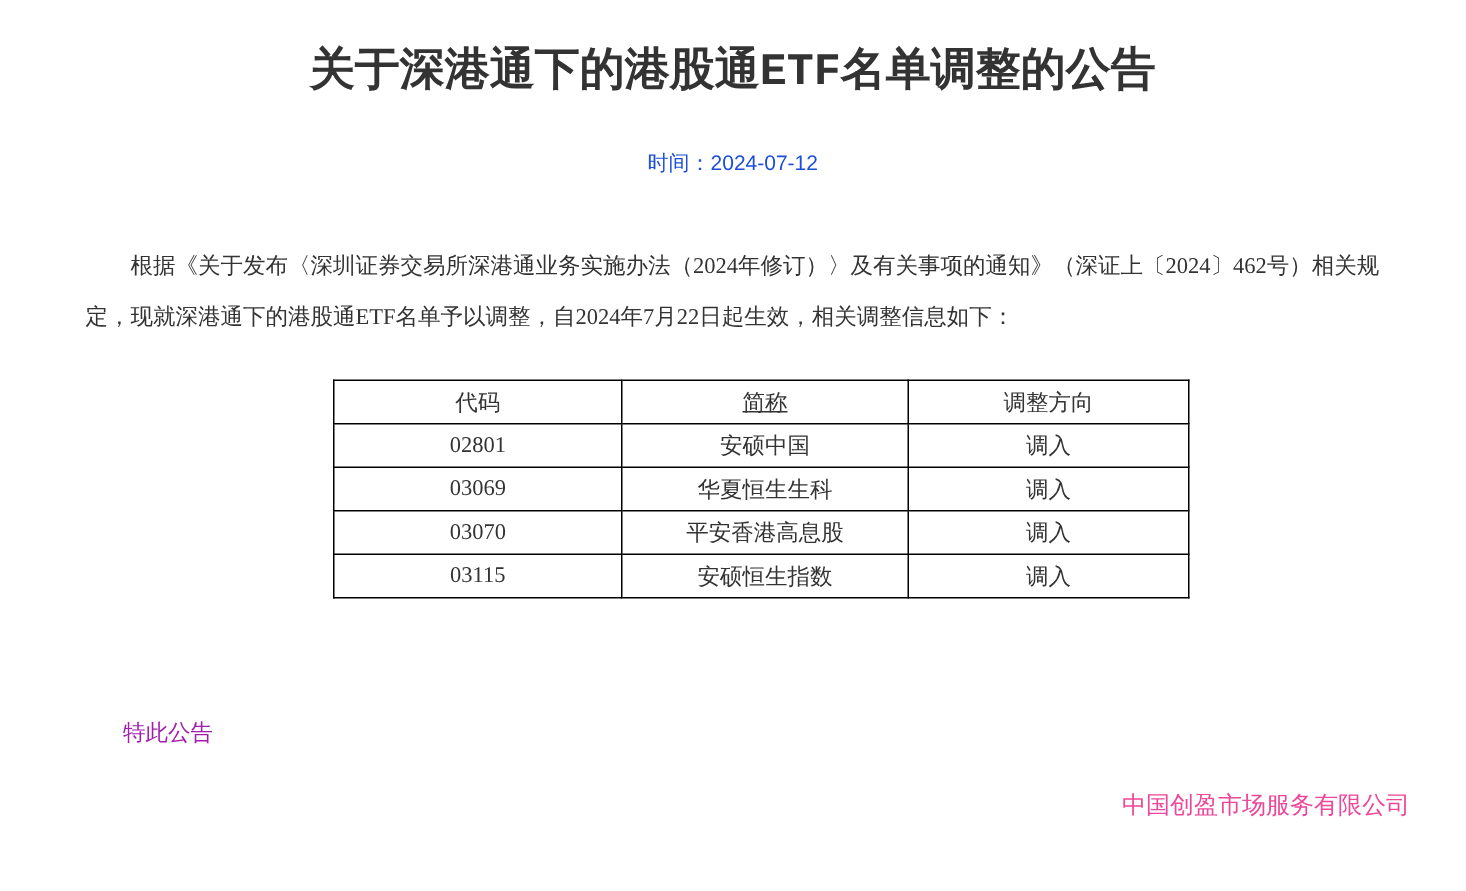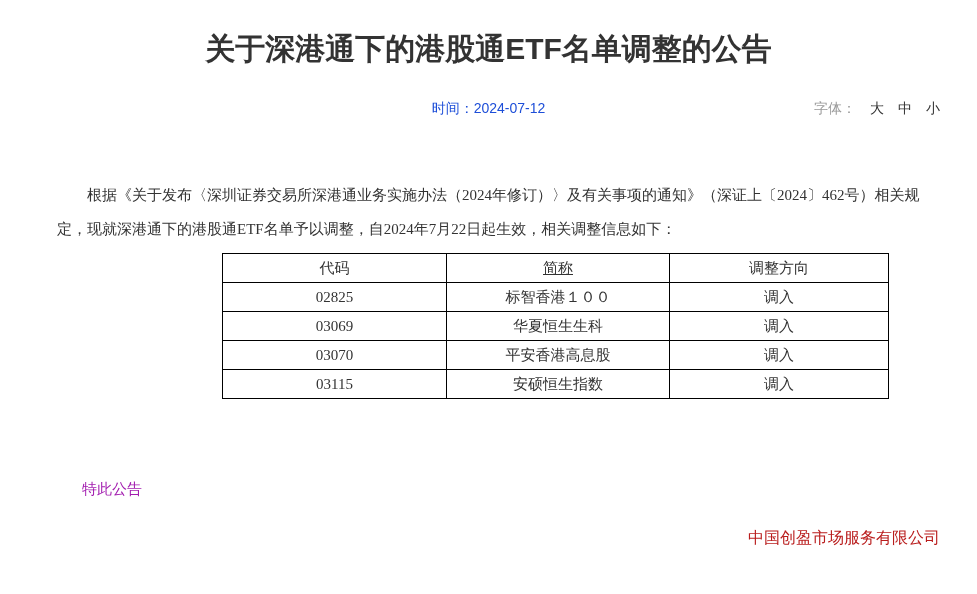--- a/index.html
+++ b/index.html
@@ -12,21 +12,21 @@
     font-family: "Liberation Serif", "DejaVu Serif", serif;
     overflow: hidden;
   }
   .title {
     position: absolute;
     top: 30px;
     left: 0;
     right: 0;
     margin: 0;
     text-align: center;
-    font-family: Liberation Sans, sans-serif;
+    font-family: Liberation Mono, monospace;
     font-weight: 700;
     font-size: 30px;
     line-height: 38px;
     color: #333333;
   }
   .meta-row {
     position: absolute;
     top: 97px;
     left: 0;
     right: 0;
@@ -43,21 +43,21 @@
     color: #999999;
   }
   .font-switcher a {
     color: #333333;
     text-decoration: none;
     margin-left: 14px;
     cursor: pointer;
   }
   .body-paragraph {
     position: absolute;
-    top: 178px;
+    top: 161px;
     left: 57px;
     right: 39px;
     margin: 0;
     font-size: 15px;
     line-height: 34px;
     text-indent: 2em;
     color: #333333;
   }
   .etf-table {
     position: absolute;
@@ -66,72 +66,69 @@
     border-collapse: collapse;
     font-size: 15px;
     color: #333333;
   }
   .etf-table th, .etf-table td {
     border: 1px solid #000000;
     height: 28px;
     text-align: center;
     vertical-align: middle;
     font-weight: normal;
-    padding: 0 20px;
+    padding: 0 4px;
   }
   .col-code   { width: 183px; }
   .col-name   { width: 182px; text-decoration: underline; }
   .col-dir    { width: 178px; }
   .closing {
     position: absolute;
     top: 478px;
     left: 82px;
     margin: 0;
     font-size: 15px;
     line-height: 22px;
     color: #a21caf;
   }
   .signature {
     position: absolute;
     top: 524px;
     right: 37px;
     text-align: right;
     font-size: 16px;
     line-height: 28px;
-    color: #b91c1c;
+    color: #ec4899;
   }
 </style>
 </head>
 <body>
 
 <div class="page">
 
   <h1 class="title">关于深港通下的港股通ETF名单调整的公告</h1>
 
   <div class="meta-row">
     <div class="time"><span>时间：</span><span>2024-07-12</span></div>
-    <div class="font-switcher">
-      <span>字体：</span><a>大</a><a>中</a><a>小</a>
-    </div>
   </div>
 
   <p class="body-paragraph">根据《关于发布〈深圳证券交易所深港通业务实施办法（2024年修订）〉及有关事项的通知》（深证上〔2024〕462号）相关规定，现就深港通下的港股通ETF名单予以调整，自2024年7月22日起生效，相关调整信息如下：</p>
 
   <table class="etf-table">
     <thead>
       <tr>
         <th class="col-code">代码</th>
         <th class="col-name">简称</th>
         <th class="col-dir">调整方向</th>
       </tr>
     </thead>
     <tbody>
       <tr>
-        <td>02825</td>
-        <td>标智香港１００</td>
+        <td>02801</td>
+        <td>安硕中国</td>
         <td>调入</td>
       </tr>
       <tr>
         <td>03069</td>
         <td>华夏恒生生科</td>
         <td>调入</td>
       </tr>
       <tr>
         <td>03070</td>
         <td>平安香港高息股</td>

